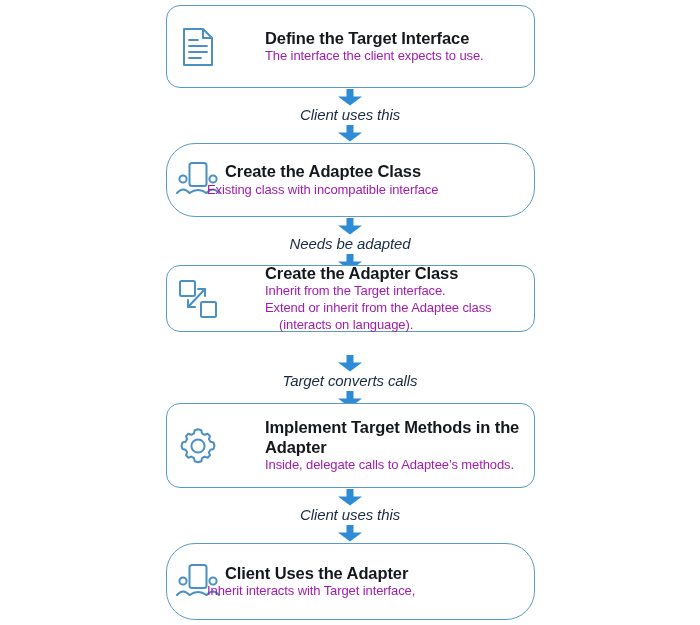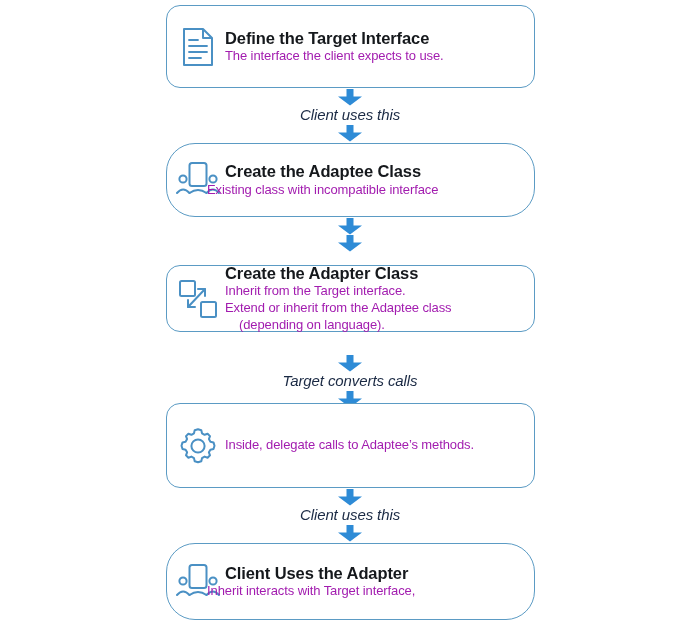--- a/index.html
+++ b/index.html
@@ -38,20 +38,21 @@
     height: 46px;
     margin-right: 4px;
     display: flex;
     align-items: center;
     justify-content: center;
   }
   .step-icon svg { display: block; }
   .step-text {
     flex: 1 1 auto;
     min-width: 0;
+    margin-left: 40px;
   }
   .step-title {
     font-size: 16.5px;
     font-weight: bold;
     color: #15181c;
     line-height: 1.22;
     letter-spacing: -0.1px;
   }
   .step-desc {
     font-size: 13px;
@@ -136,41 +137,42 @@
       <div class="step-desc">
         <span class="indent-line">Existing class with incompatible interface</span>
       </div>
     </div>
   </div>
 
   <div class="connector" style="top:218px;">
     <svg class="arrow" width="26" height="17" viewBox="0 0 26 17">
       <path d="M9.5 0 H16.5 V7.5 H25 L13 16.5 L1 7.5 H9.5 Z" fill="#2e8bd6"></path>
     </svg>
+    <div class="conn-label">Needs be adapted</div>
     <svg class="arrow" width="26" height="17" viewBox="0 0 26 17">
       <path d="M9.5 0 H16.5 V7.5 H25 L13 16.5 L1 7.5 H9.5 Z" fill="#2e8bd6"></path>
     </svg>
   </div>
 
   <div class="step-box" style="top:265px; height:67px;">
     <div class="step-icon">
       <svg width="40" height="40" viewBox="0 0 40 40" fill="none">
         <rect x="2" y="2" width="15" height="15" rx="1.5" stroke="#4a90c4" stroke-width="2" fill="#ffffff"></rect>
         <rect x="23" y="23" width="15" height="15" rx="1.5" stroke="#4a90c4" stroke-width="2" fill="#ffffff"></rect>
         <path d="M10 28 L27 10" stroke="#4a90c4" stroke-width="2" stroke-linecap="round"></path>
         <path d="M27 17 V10 H20" stroke="#4a90c4" stroke-width="2" stroke-linecap="round" stroke-linejoin="round" fill="none"></path>
         <path d="M10 21 V28 H17" stroke="#4a90c4" stroke-width="2" stroke-linecap="round" stroke-linejoin="round" fill="none"></path>
       </svg>
     </div>
     <div class="step-text">
       <div class="step-title">Create the Adapter Class</div>
       <div class="step-desc">
         <span class="indent-line">Inherit from the Target interface.</span>
         <span class="indent-line">Extend or inherit from the Adaptee class</span>
-        <span class="indent-line pad">(depending on language).</span>
+        <span class="indent-line pad">(interacts on language).</span>
       </div>
     </div>
   </div>
 
   <div class="connector" style="top:355px;">
     <svg class="arrow" width="26" height="17" viewBox="0 0 26 17">
       <path d="M9.5 0 H16.5 V7.5 H25 L13 16.5 L1 7.5 H9.5 Z" fill="#2e8bd6"></path>
     </svg>
     <div class="conn-label">Target converts calls</div>
     <svg class="arrow" width="26" height="17" viewBox="0 0 26 17">
@@ -183,20 +185,21 @@
       <svg width="40" height="40" viewBox="0 0 40 40" fill="none">
         <path d="M20 3.2 l3.3 1.0 0.7 3.1 2.6 1.5 3.0 -1.1 2.4 2.4 -1.1 3.0 1.5 2.6 3.1 0.7
                  1.0 3.3 -1.0 3.3 -3.1 0.7 -1.5 2.6 1.1 3.0 -2.4 2.4 -3.0 -1.1 -2.6 1.5
                  -0.7 3.1 -3.3 1.0 -3.3 -1.0 -0.7 -3.1 -2.6 -1.5 -3.0 1.1 -2.4 -2.4 1.1 -3.0
                  -1.5 -2.6 -3.1 -0.7 -1.0 -3.3 1.0 -3.3 3.1 -0.7 1.5 -2.6 -1.1 -3.0 2.4 -2.4
                  3.0 1.1 2.6 -1.5 0.7 -3.1 Z" stroke="#4a90c4" stroke-width="2" stroke-linejoin="round" fill="#ffffff"></path>
         <circle cx="20" cy="20" r="6.6" stroke="#4a90c4" stroke-width="2" fill="#ffffff"></circle>
       </svg>
     </div>
     <div class="step-text">
+      <div class="step-title">Implement Target Methods in the Adapter</div>
       <div class="step-desc">
         <span class="indent-line">Inside, delegate calls to Adaptee’s methods.</span>
       </div>
     </div>
   </div>
 
   <div class="connector" style="top:489px;">
     <svg class="arrow" width="26" height="17" viewBox="0 0 26 17">
       <path d="M9.5 0 H16.5 V7.5 H25 L13 16.5 L1 7.5 H9.5 Z" fill="#2e8bd6"></path>
     </svg>

